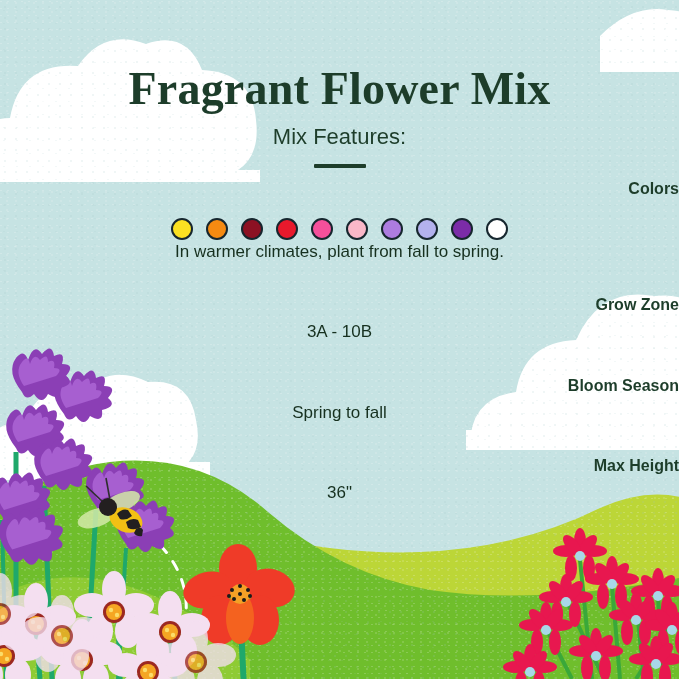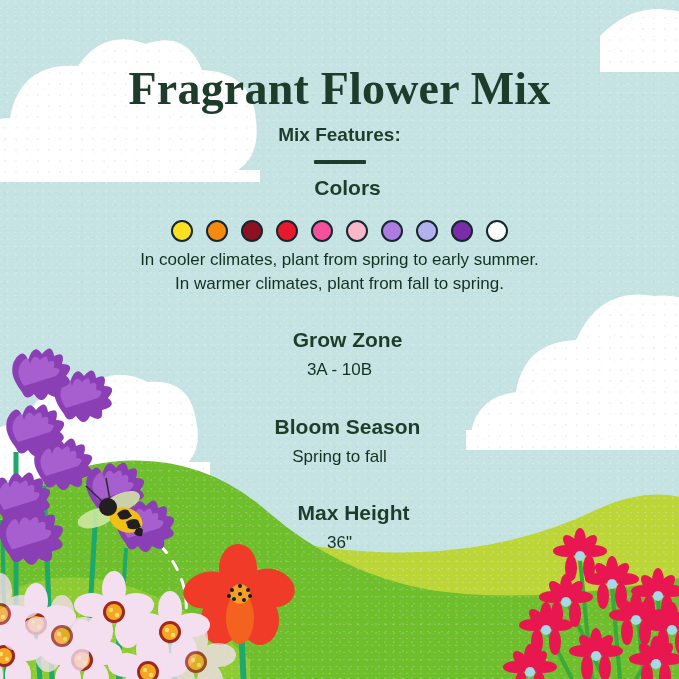--- a/index.html
+++ b/index.html
@@ -41,36 +41,37 @@
     padding-top: 65px;
     font-family: "Liberation Serif", serif;
     font-size: 46px;
     font-weight: 700;
     color: #1d3d2a;
     letter-spacing: .2px;
     line-height: 1.05;
   }
   .subtitle {
     margin: 11px 0 0 0;
-    font-size: 19px;
-    font-weight: 700;
+    font-size: 22px;
+    font-weight: 400;
     color: #1d3d2a;
   }
   .divider {
     width: 52px;
     height: 4px;
     background: #1d3d2a;
     margin: 14px auto 0 auto;
     border-radius: 1px;
   }
   .section-head {
     margin: 12px 0 0 16px;
-    font-size: 21px;
+    font-size: 16px;
     font-weight: 700;
     color: #1d3d2a;
+    text-align: right;
   }
   .section-head.sp-plant { margin-top: 33px; }
   .section-head.sp-grow  { margin-top: 32px; }
   .section-head.sp-bloom { margin-top: 33px; }
   .section-head.sp-max   { margin-top: 32px; padding-left: 12px; }
   .section-body {
     margin: 7px 0 0 0;
     font-size: 17px;
     font-weight: 400;
     color: #16301f;
@@ -144,21 +145,20 @@
       <span class="swatch" style="background: rgb(140, 17, 35);"></span>
       <span class="swatch" style="background: rgb(232, 25, 44);"></span>
       <span class="swatch" style="background: rgb(245, 80, 155);"></span>
       <span class="swatch" style="background: rgb(250, 183, 200);"></span>
       <span class="swatch" style="background: rgb(173, 124, 224);"></span>
       <span class="swatch" style="background: rgb(179, 177, 237);"></span>
       <span class="swatch" style="background: rgb(123, 44, 168);"></span>
       <span class="swatch" style="background: rgb(255, 255, 255);"></span>
     </div>
 
-    <div class="section-body">In cooler climates, plant from spring to early summer.</div>
     <div class="section-body" style="margin-top:1px">In warmer climates, plant from fall to spring.</div>
 
     <div class="section-head sp-grow">Grow Zone</div>
     <div class="section-body">3A - 10B</div>
 
     <div class="section-head sp-bloom">Bloom Season</div>
     <div class="section-body">Spring to fall</div>
 
     <div class="section-head sp-max">Max Height</div>
     <div class="section-body">36"</div>

